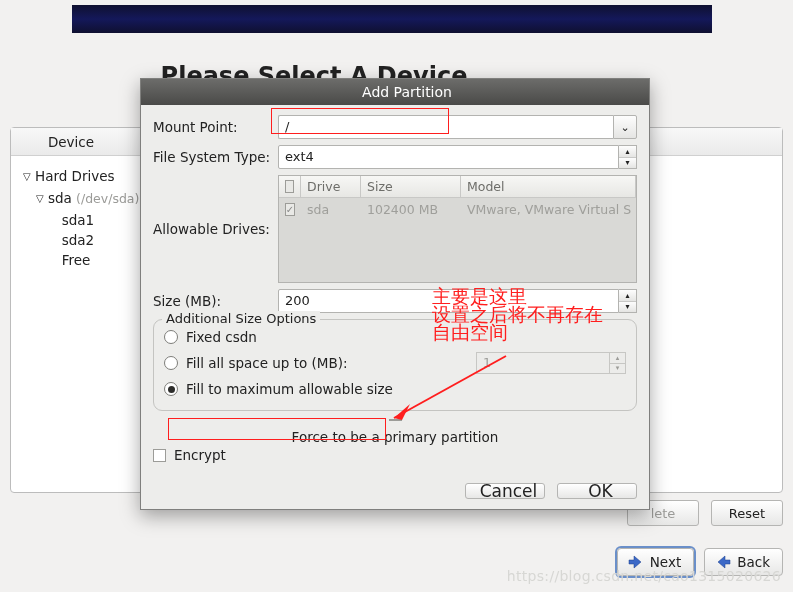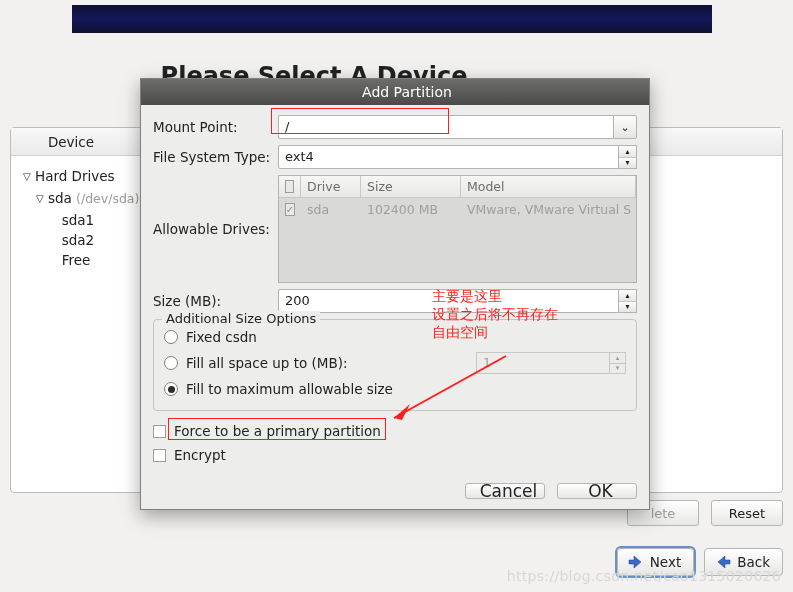--- a/index.html
+++ b/index.html
@@ -157,21 +157,21 @@
     width:13px; height:13px; border:1px solid #9c9c98;
     background:#fff; display:inline-flex;
     align-items:center; justify-content:center; font-size:10px;
     color:#888;
   }
   .chk.disabled { background:#e9e9e6; }
   .chk.checked::after { content:"✓"; }
 
   
   .fieldset {
-    border:1px solid #c4c4c1; border-radius:4px;
+    border:1px solid #c4c4c1; border-radius:9px;
     margin-top:4px; padding:4px 10px 8px 10px;
     position:relative;
   }
   .fieldset .legend {
     position:absolute; top:-9px; left:8px;
     background:#ededeb; padding:0 4px; font-size:13px;
   }
   .radio-row {
     display:flex; align-items:center; height:26px; gap:8px;
   }
@@ -206,21 +206,21 @@
     min-width:80px; height:16px;
     background:linear-gradient(#ffffff,#e7e7e6);
     border:1px solid #b5b5b3; border-radius:3px;
     display:inline-flex; align-items:center; justify-content:center;
     font-size:17px; cursor:pointer;padding-left:7px;
   }
 
   
   .redbox { position:absolute; border:1.5px solid #ff1e1e; pointer-events:none; }
   .red-text {
-    position:absolute; color:#ff1e1e; font-size:14px; line-height:18px;
+    position:absolute; color:#ff1e1e; font-size:19px; line-height:18px;
     pointer-events:none; white-space:pre;
   }
   .red-arrow {
     position:absolute; width:140px; height:80px; pointer-events:none;
   }
 
   .watermark {
     position:absolute; right:12px; bottom:8px;
     color:#d7d7d4; font-size:14px; letter-spacing:.3px;
   }
@@ -352,21 +352,21 @@
             </div>
         </div>
       </div>
 
       <div class="radio-row">
         <span class="radio selected"></span>
         <span class="radio-label">Fill to maximum allowable size</span>
       </div>
     </div>
 
-    <div class="checkbox-row" style="margin-top:8px;">
+    <div class="checkbox-row" style="margin-top:8px;flex-direction:column;">
       <span class="chk"></span>
       <span>Force to be a primary partition</span>
     </div>
     <div class="checkbox-row">
       <span class="chk"></span>
       <span>Encrypt</span>
     </div>
   </div>
 
   <div class="dlg-buttons">

